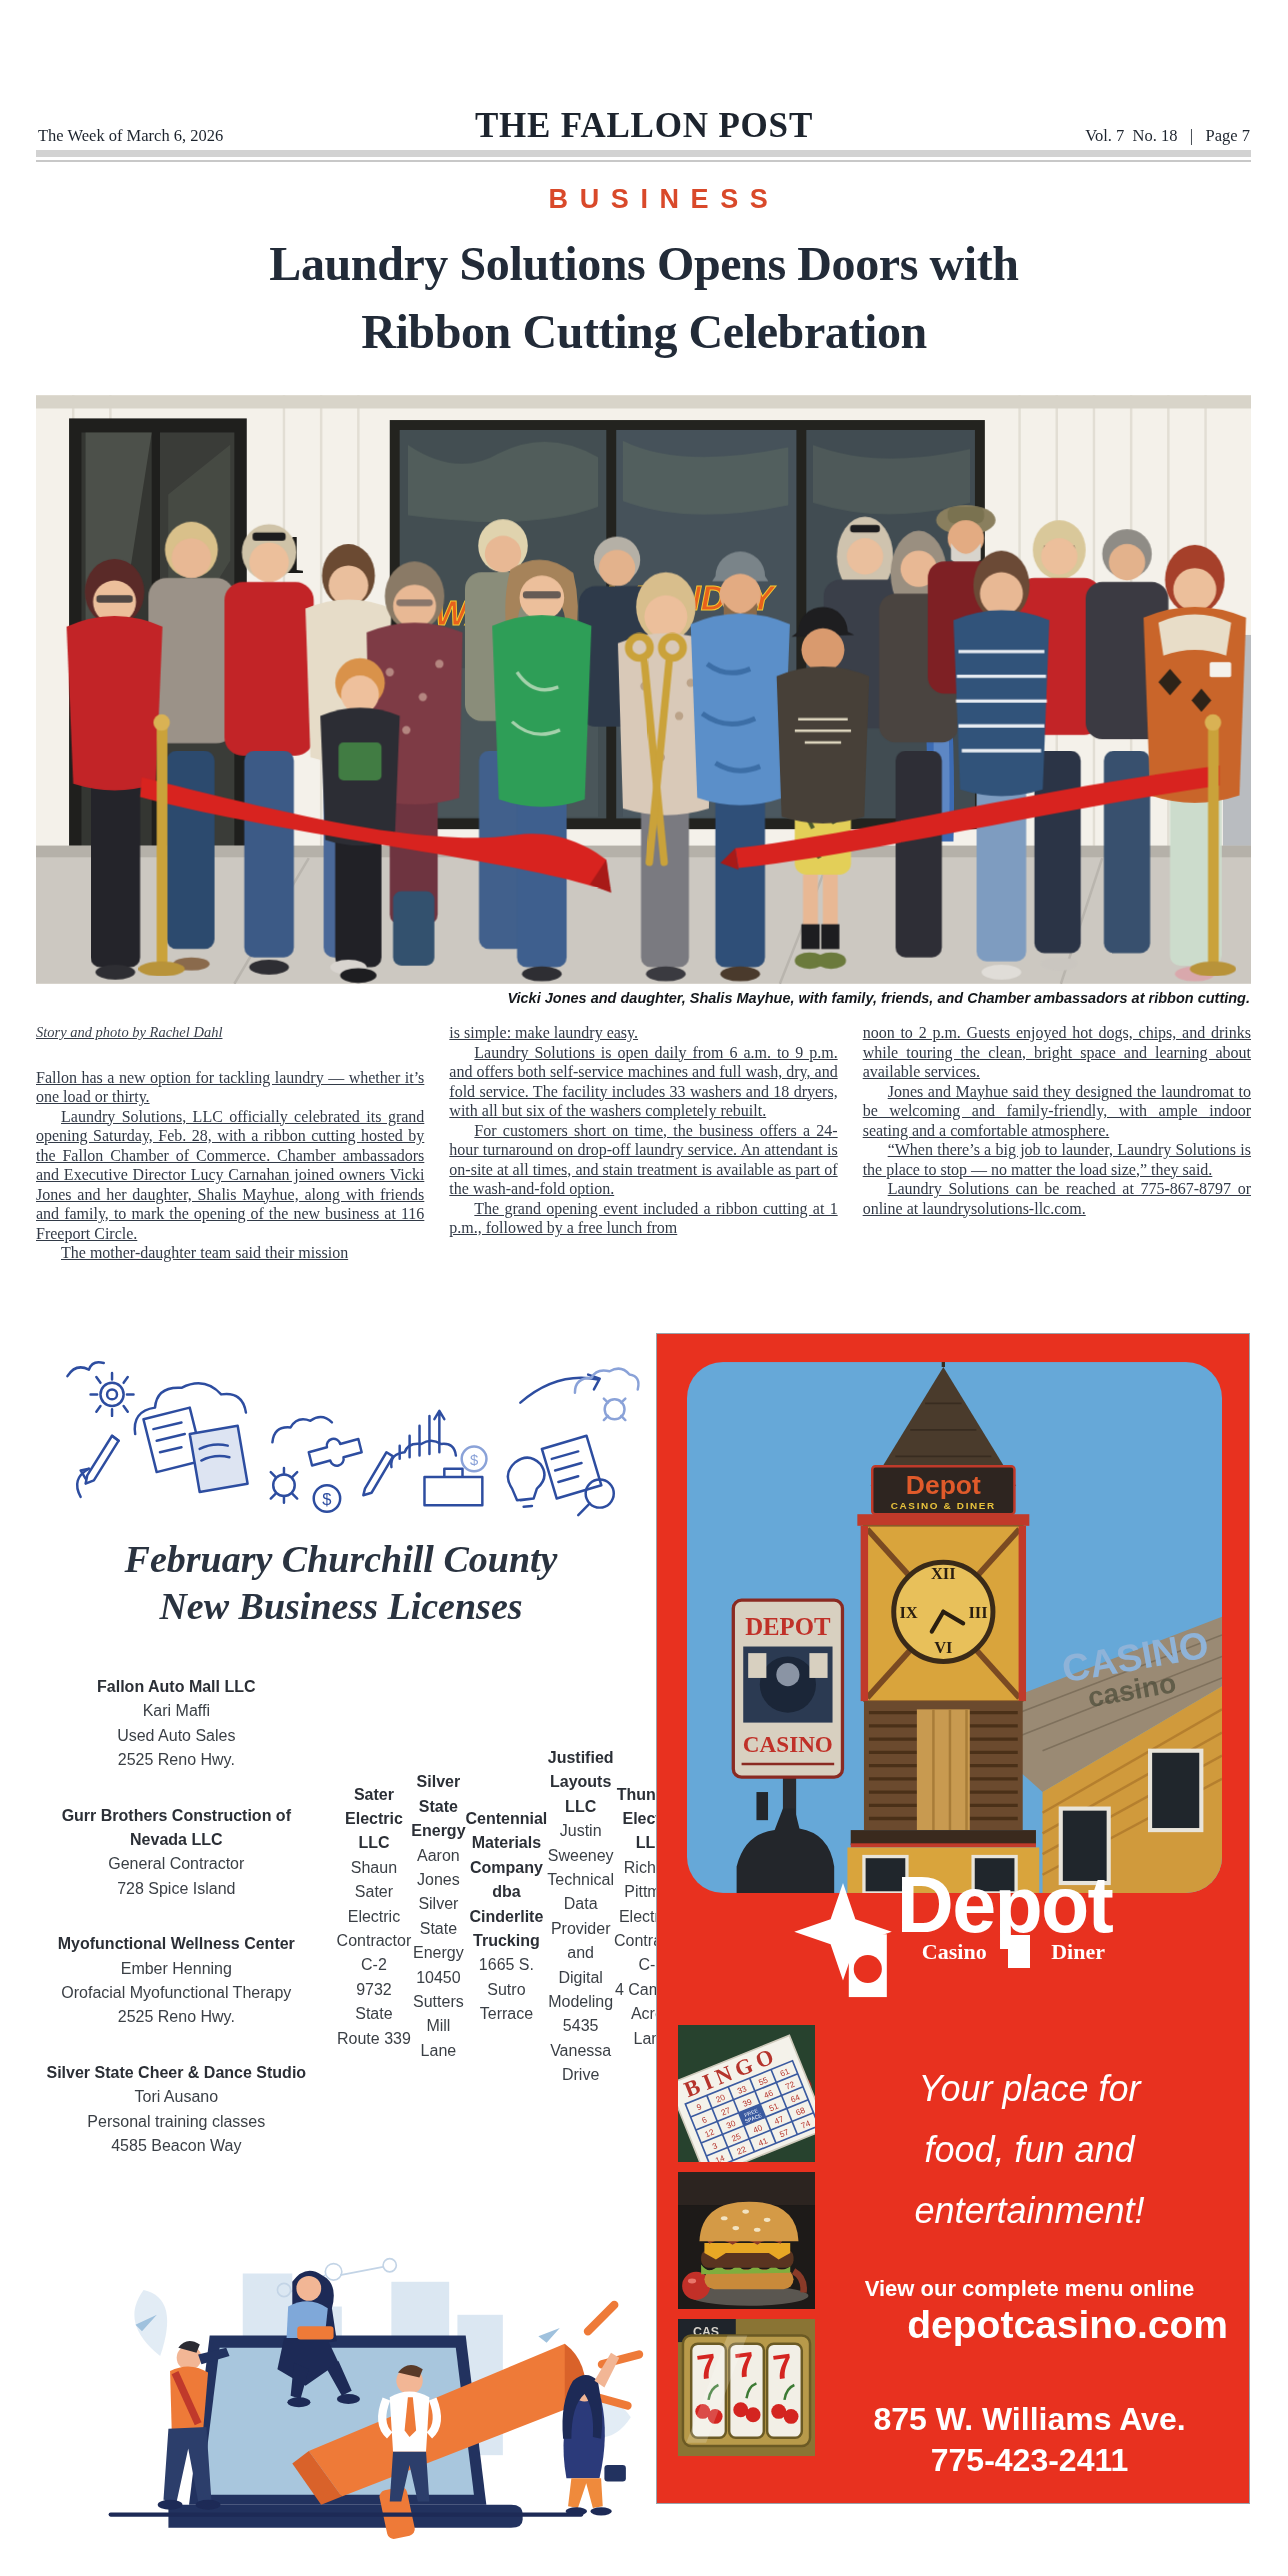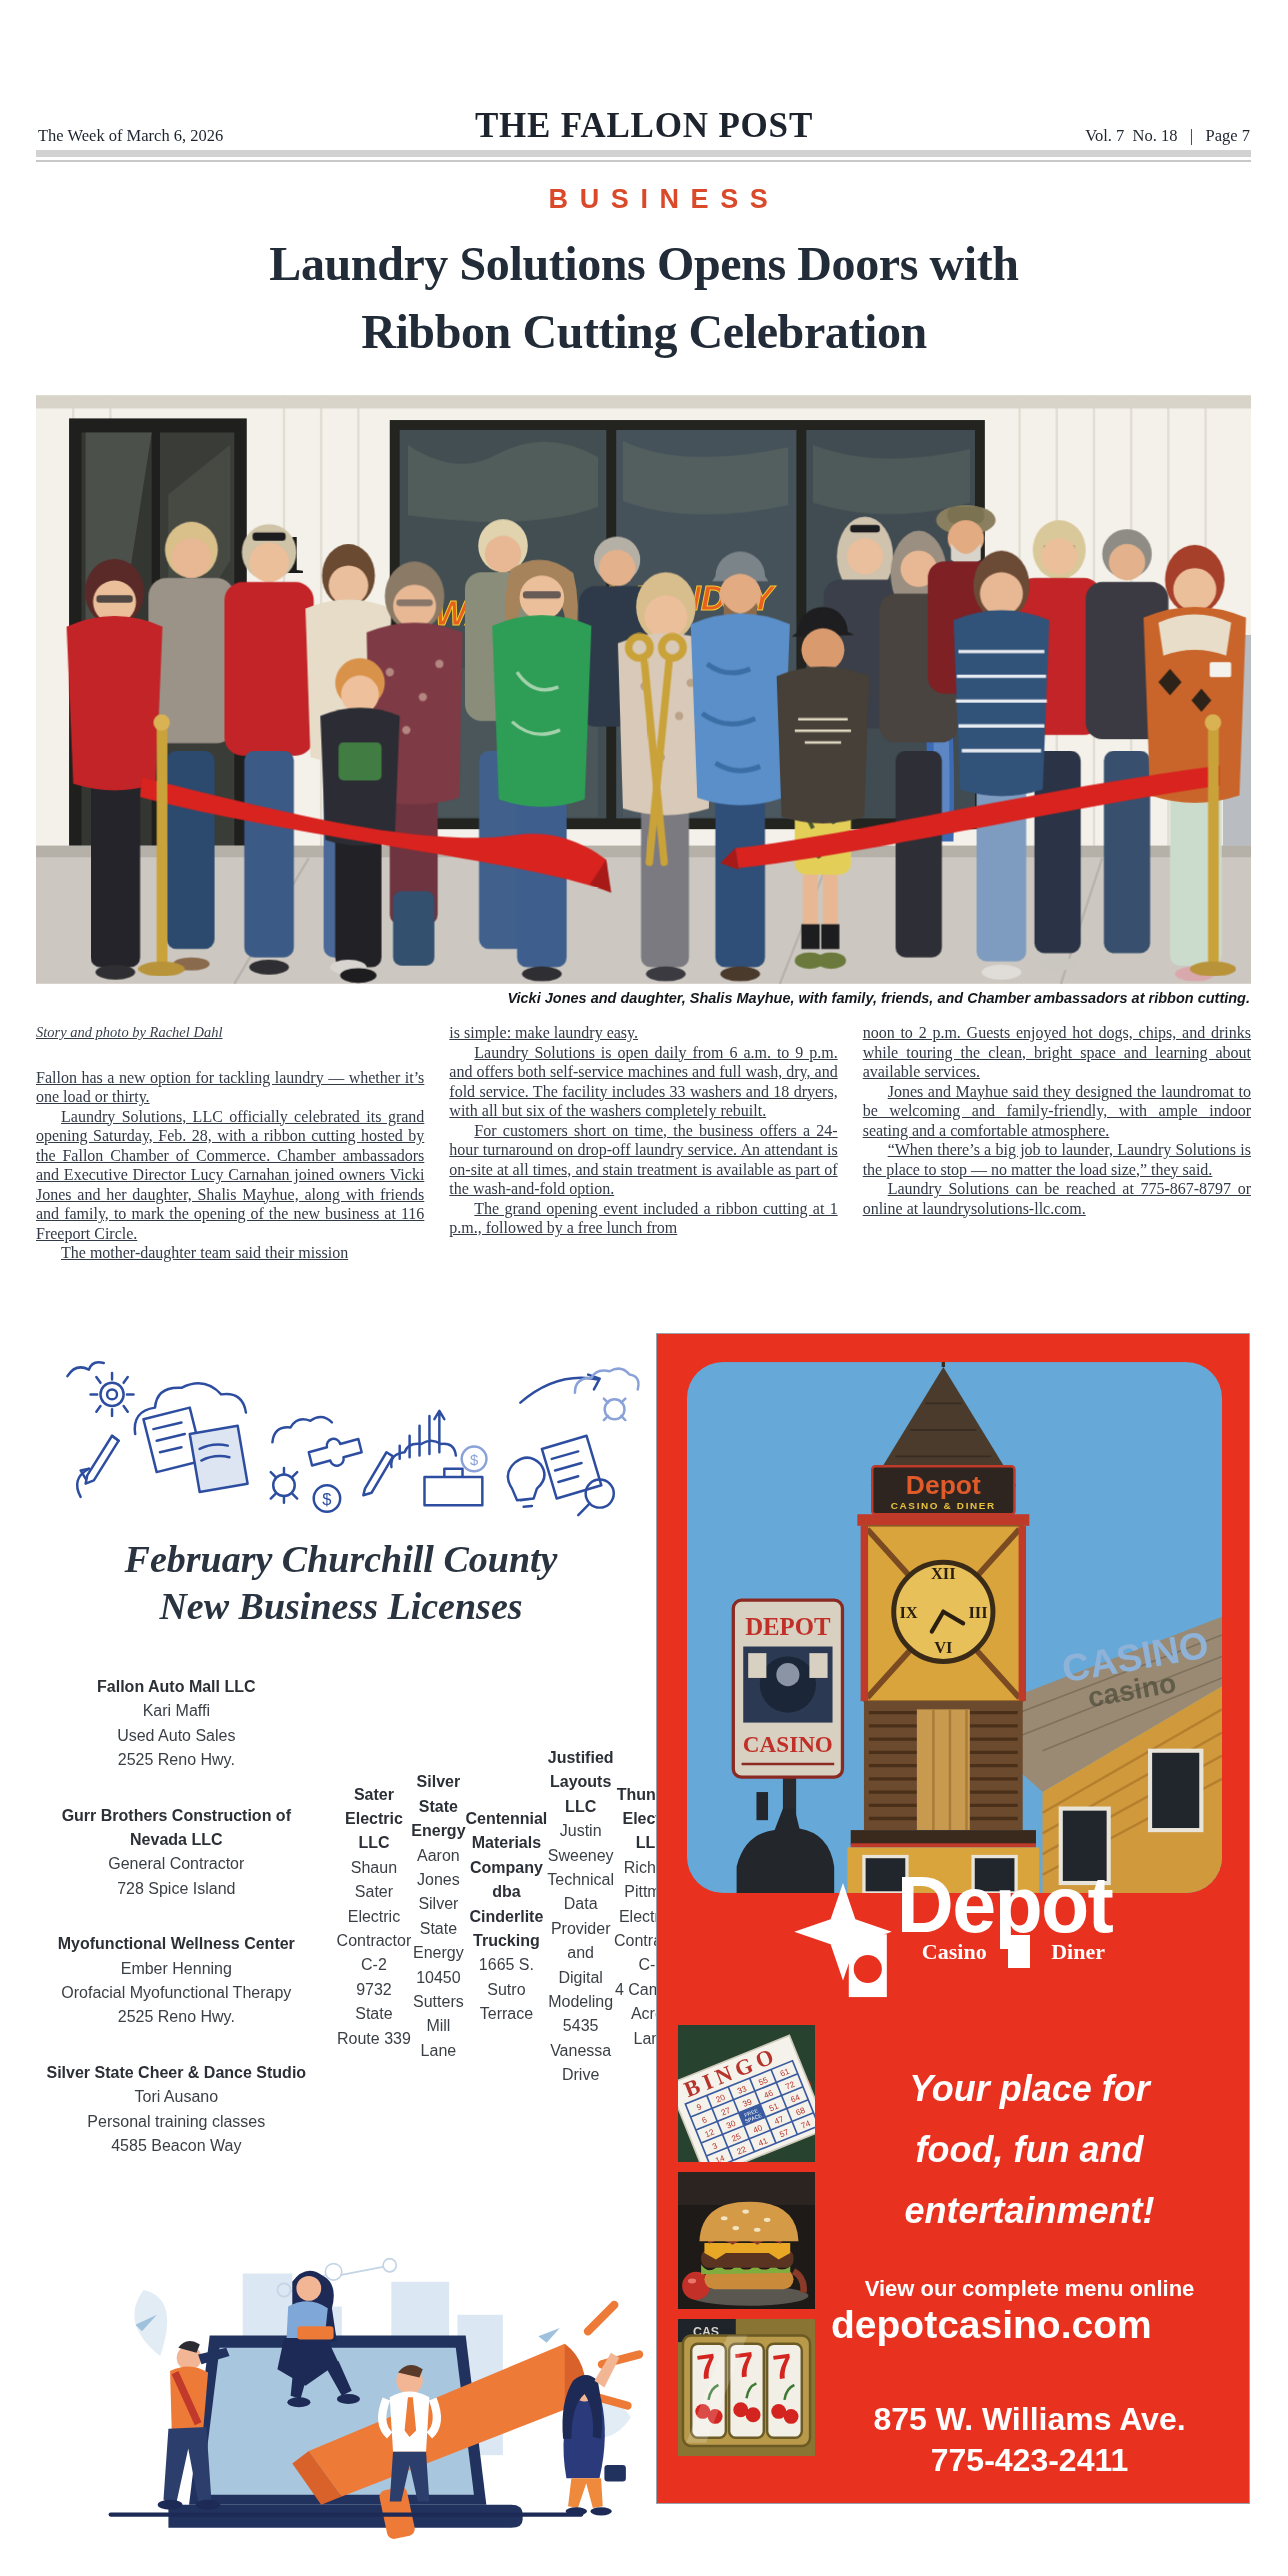--- a/index.html
+++ b/index.html
@@ -39,23 +39,23 @@
   .lic-colL .lic-entry{width:281px;}
   .lic-colR .lic-entry{width:314px;}
   .lic-name{font-weight:700;color:#2b2f36;}
 
   
   #ad{background:#e8311f;border:1.7px solid #9aa3ab;box-sizing:border-box;}
   .ad-photo{border-radius:36px;overflow:hidden;}
   .ad-white{color:#ffffff;font-family:"Liberation Sans",sans-serif;}
   .logo-word{font-weight:700;font-size:79px;letter-spacing:-1.7px;line-height:74px;}
   .logo-sub{font-family:"Liberation Serif",serif;font-weight:700;font-size:22px;}
-  .tagline{font-weight:700;font-style:italic;font-size:36px;line-height:61px;text-align:center;}
+  .tagline{font-weight:400;font-style:italic;font-size:36px;line-height:61px;text-align:center;}
   .menuline{font-weight:700;font-size:22px;text-align:center;}
-  .domain{font-weight:700;font-size:39px;text-align:left;}
+  .domain{font-weight:700;font-size:39px;text-align:right;}
   .address{font-weight:700;font-size:32px;line-height:41px;text-align:center;}
 </style>
 </head>
 <body>
 
 <div id="page">
 
   <div class="abs mast-small" style="left:38px;top:126px;">The Week of March 6, 2026</div>
   <div class="abs mast-title" style="left:0;top:106px;width:100%;text-align:center;">THE FALLON POST</div>
   <div class="abs mast-small pre" style="right:38px;top:126px;">Vol. 7  No. 18   |   Page 7</div>

